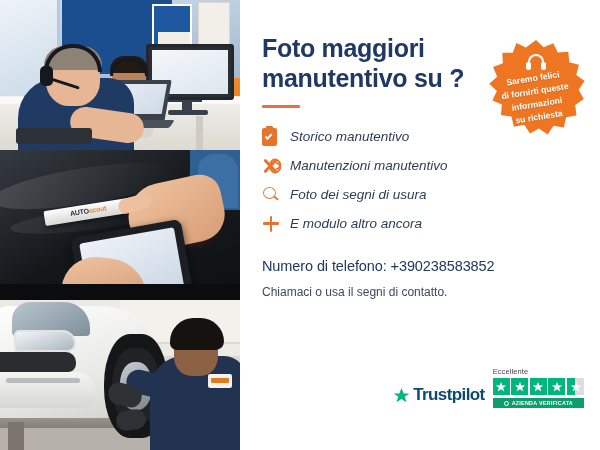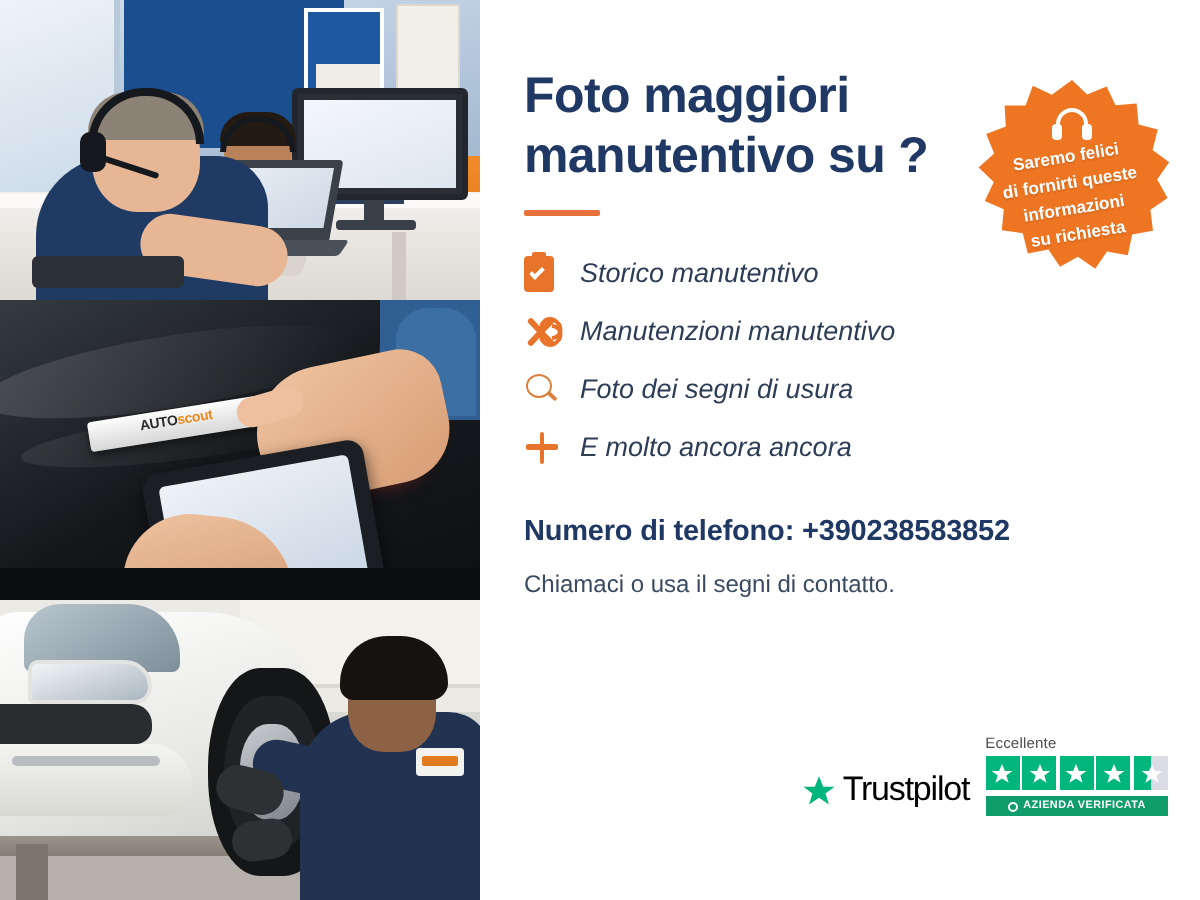--- a/index.html
+++ b/index.html
@@ -341,33 +341,33 @@
   }
   .ic-plus { position:relative; width:18px; height:18px; }
   .ic-plus:before,.ic-plus:after{
     content:""; position:absolute; background:#e8742c; border-radius:1px;
   }
   .ic-plus:before{ left:8px; top:1px; width:2.4px; height:16px; }
   .ic-plus:after{ left:1px; top:7.8px; width:16px; height:2.4px; }
 
   
   .phone {
-    margin-top:20px; font-size:14.5px; font-weight:bold; color:#1f3864;
+    margin-top:20px; font-size:14.5px; font-weight:normal; color:#1f3864;
     letter-spacing:-.1px;
   }
   .subtext { margin-top:9px; font-size:12px; line-height:1.55; color:#3a4a60; }
 
   
   .tp {
     position:absolute; right:16px; bottom:42px;
     display:flex; align-items:flex-end; gap:8px;
   }
   .tp-brand { display:flex; align-items:center; gap:3px; padding-bottom:3px; }
   .tp-star-logo { width:17px; height:17px; }
-  .tp-word { font-size:17px; font-weight:normal; color:#000000; letter-spacing:-.6px; }
+  .tp-word { font-size:17px; font-weight:bold; color:#0c4a6e; letter-spacing:-.6px; }
   .tp-right { display:flex; flex-direction:column; align-items:flex-start; }
   .tp-exc { font-size:7.5px; color:#4c4c4c; margin-bottom:2px; letter-spacing:.1px; }
   .tp-stars { display:flex; gap:1.6px; }
   .tp-sq { width:17px; height:17px; background:#00b67a; display:flex; align-items:center; justify-content:center; }
   .tp-sq.half { background:linear-gradient(90deg,#00b67a 50%,#dcdce6 50%); }
   .tp-verified {
     margin-top:3px; display:flex; align-items:center; gap:3px;
     background:#0f9d6b; color:#fff; font-size:5.4px; font-weight:bold;
     padding:2px 5px; letter-spacing:.25px; width:100%;
     justify-content:center; box-sizing:border-box;
@@ -528,21 +528,21 @@
             </div>
         </div>
         <div class="flabel">Foto dei segni di usura</div>
       </div>
 
 
       <div class="frow">
         <div class="ficon">
           <div class="ic-plus"></div>
         </div>
-        <div class="flabel">E molto ancora ancora</div>
+        <div class="flabel">E modulo altro ancora</div>
       </div>
 
     </div>
 
     <div class="phone">
       <span>Numero di telefono: </span><span>+390238583852</span>
     </div>
 
     <div class="subtext">
       <div>Chiamaci o usa il segni di contatto.</div>

